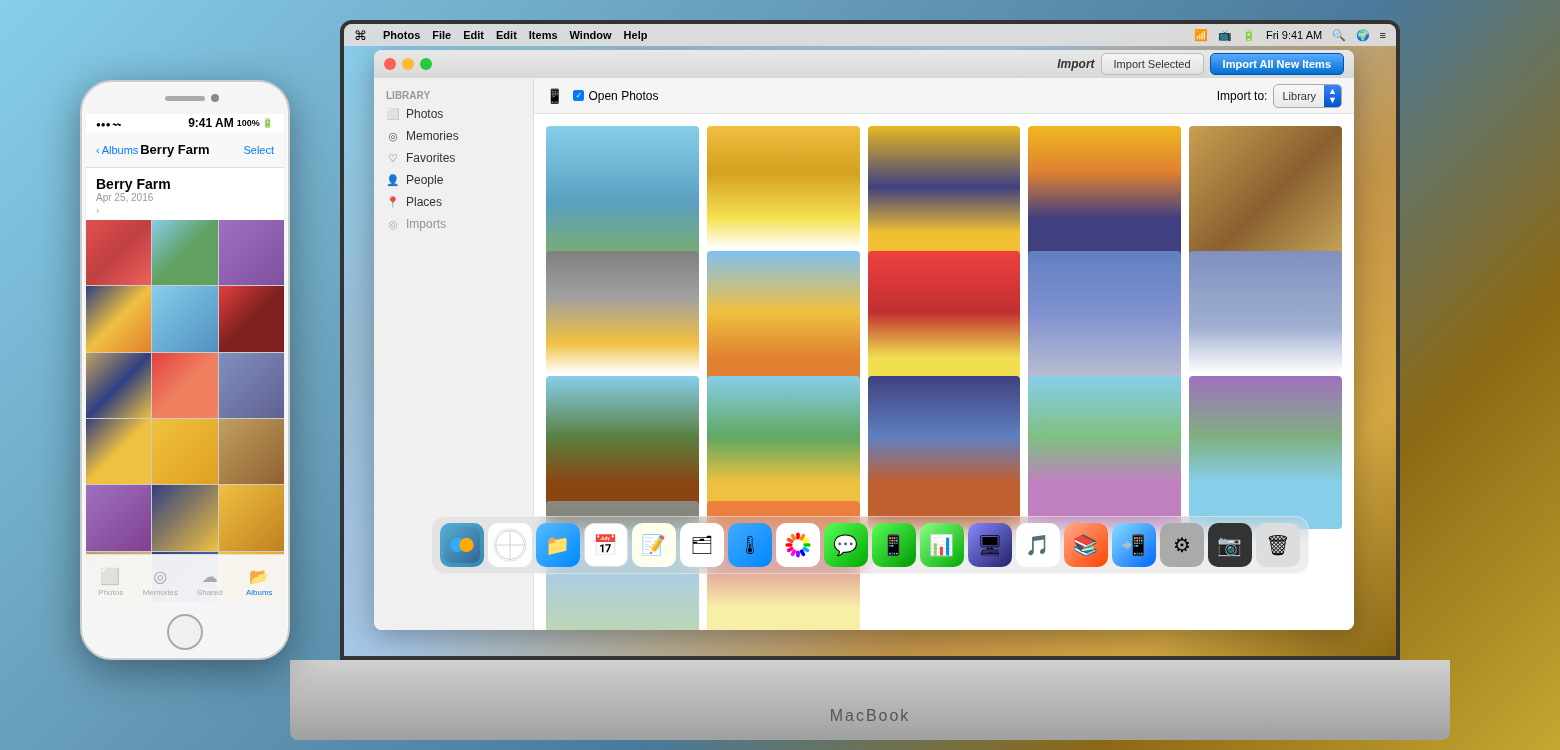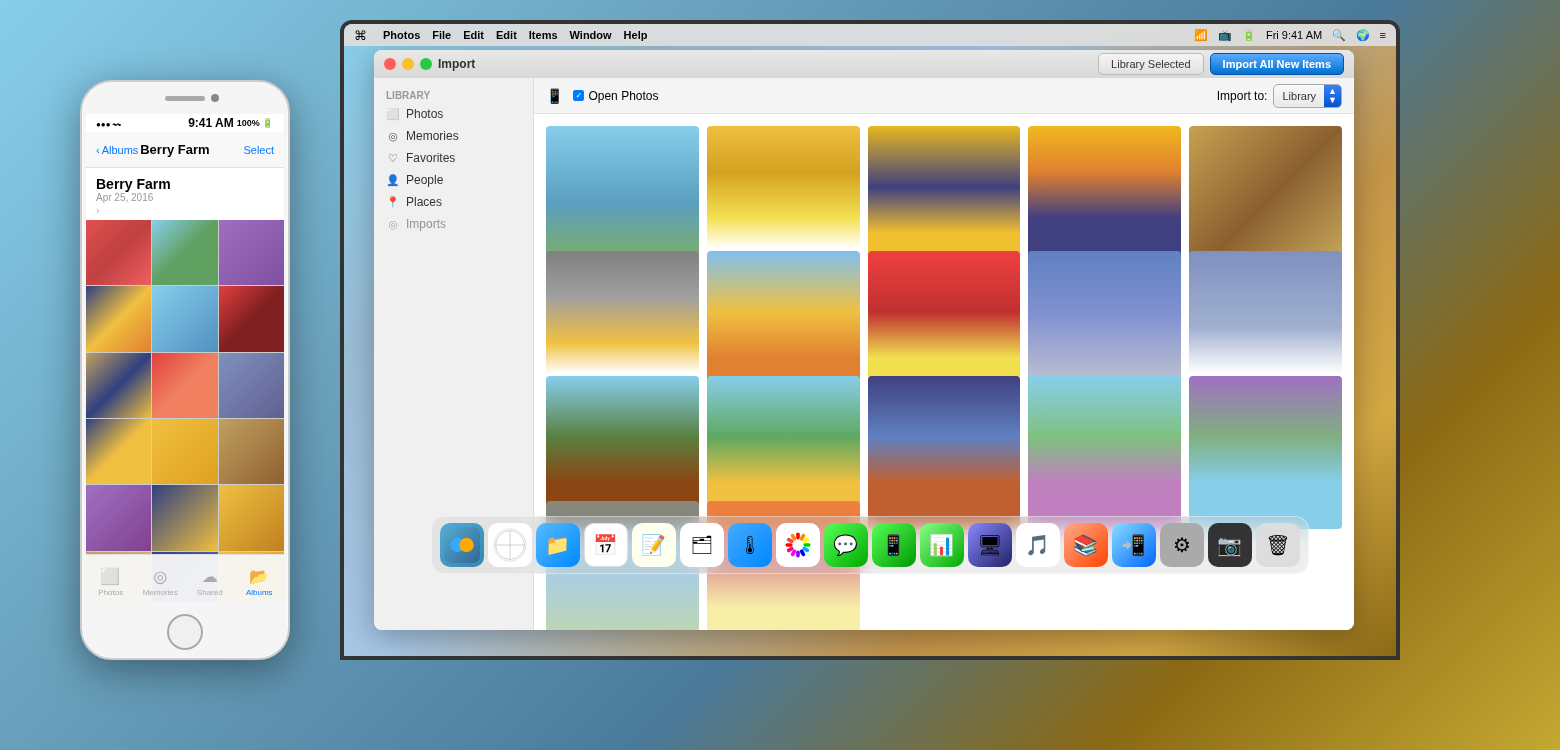--- a/index.html
+++ b/index.html
@@ -122,24 +122,25 @@
       width: 12px;
       height: 12px;
       border-radius: 50%;
     }
     .tl-red { background: #ff5f57; }
     .tl-yellow { background: #febc2e; }
     .tl-green { background: #28c840; }
 
     .window-title-text {
       flex: 1;
-      text-align: left;
+      text-align: right;
       font-size: 12px;
       font-weight: 600;
       color: #333;
+      font-style: italic;
     }
 
     .import-btn {
       padding: 4px 12px;
       border-radius: 5px;
       font-size: 11px;
       cursor: pointer;
       border: 1px solid #bbb;
       background: linear-gradient(180deg, #f5f5f5 0%, #e0e0e0 100%);
       color: #333;
@@ -563,21 +564,21 @@
         </div>
       </div>
 
       <div class="photos-window">
 
         <div class="window-titlebar">
           <div class="traffic-light tl-red"></div>
           <div class="traffic-light tl-yellow"></div>
           <div class="traffic-light tl-green"></div>
           <div class="window-title-text">Import</div>
-          <button class="import-btn">Library Selected</button>
+          <button class="import-btn">Import Selected</button>
           <button class="import-btn-primary">Import All New Items</button>
         </div>
 
         <div class="window-body">
 
           <div class="sidebar">
             <div class="sidebar-section-label">Library</div>
 
             <div class="sidebar-item">
               <span class="sidebar-icon">⬜</span>
@@ -726,20 +727,23 @@
         <div class="dock-icon" style="background:linear-gradient(135deg,#fa8 0%,#f40 100%);border-radius:10px;font-size:20px">📚</div>
         <div class="dock-icon" style="background:linear-gradient(135deg,#8df 0%,#06f 100%);border-radius:10px;font-size:20px">📲</div>
         <div class="dock-icon" style="background:#aaa;border-radius:10px;font-size:20px">⚙</div>
         <div class="dock-icon" style="background:#333;border-radius:10px;font-size:20px">📷</div>
         <div class="dock-icon" style="background:#ddd;border-radius:10px;font-size:20px">🗑</div>
       </div>
 
     </div>
   </div>
 
+  <div class="macbook-base">
+    <span class="macbook-label">MacBook</span>
+  </div>
 </div>
 
 <div class="iphone">
   <div class="iphone-speaker"></div>
   <div class="iphone-camera"></div>
 
   <div class="iphone-screen">
 
     <div class="iphone-statusbar">
       <span style="font-size:8px">●●● 〰</span>

